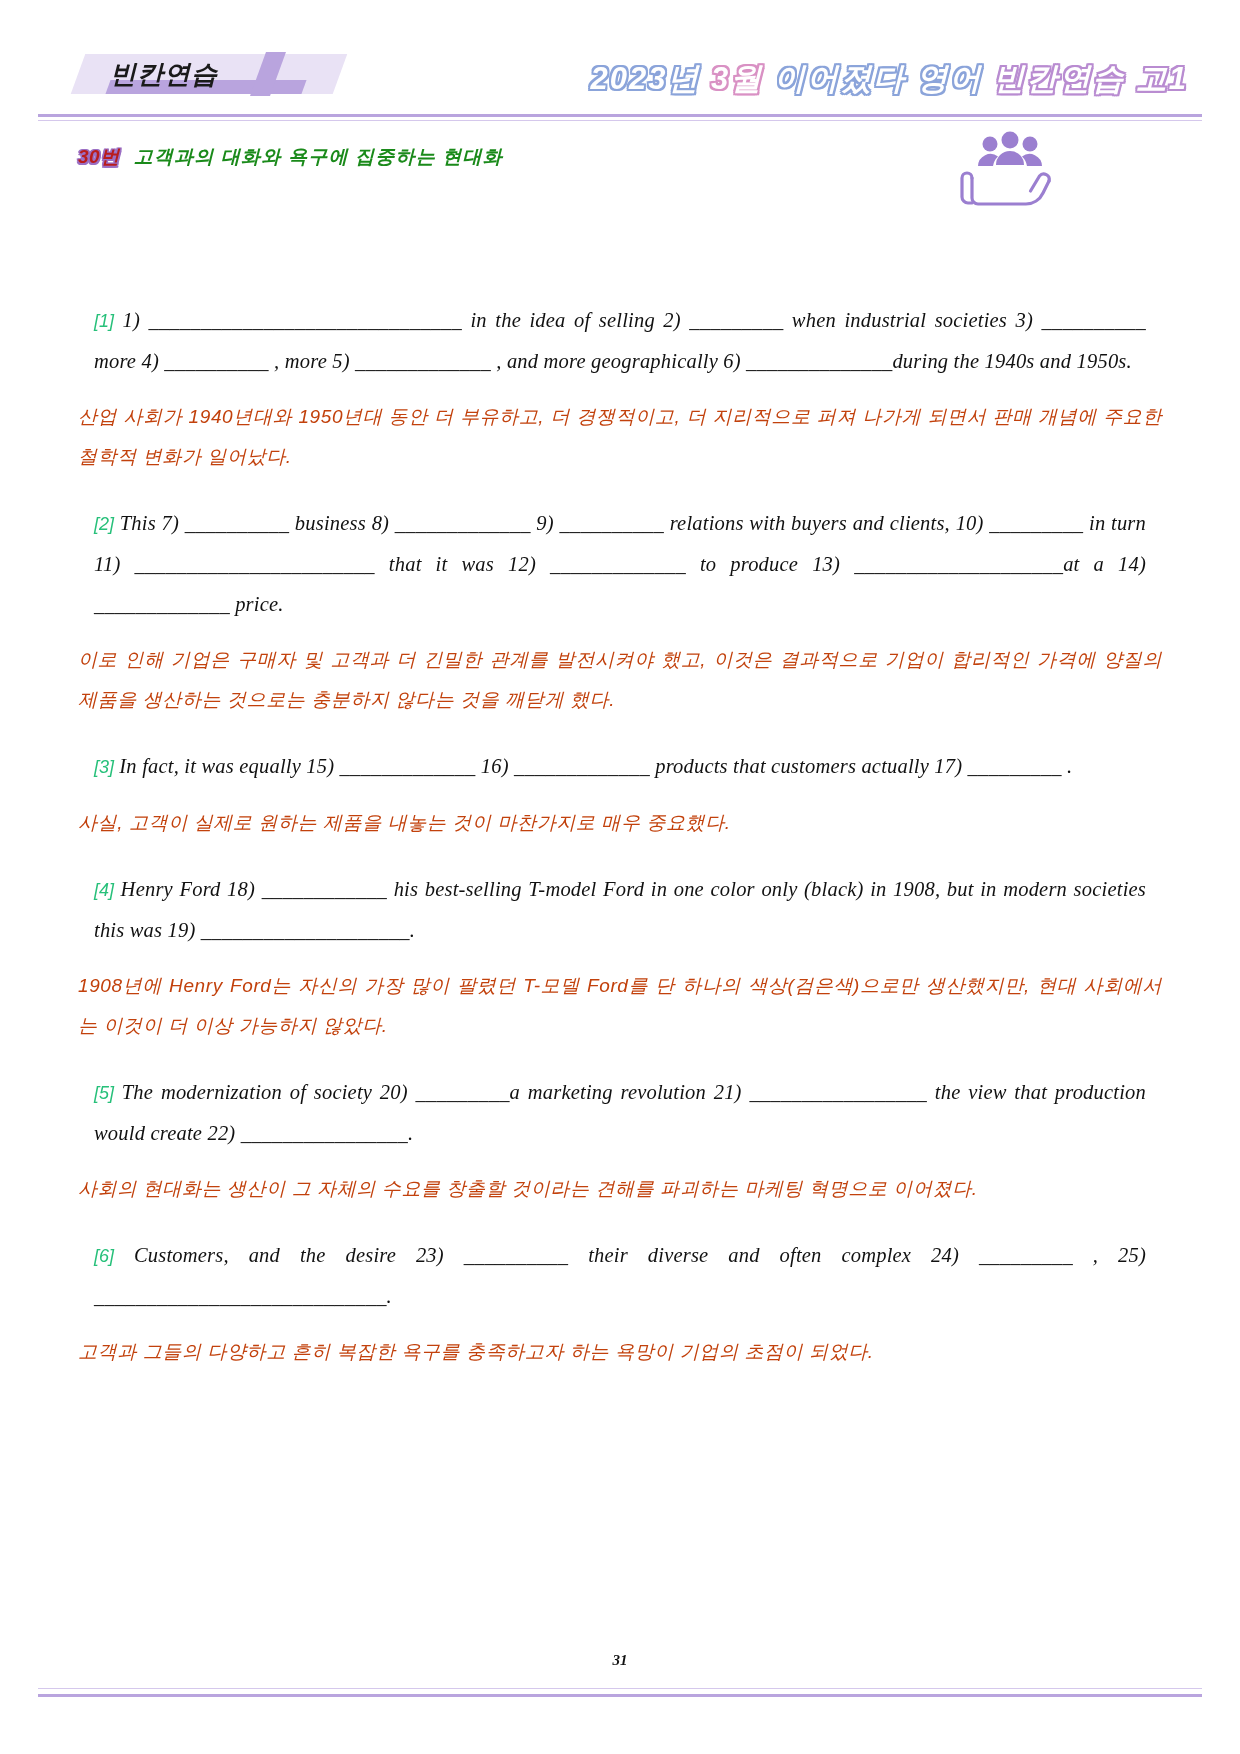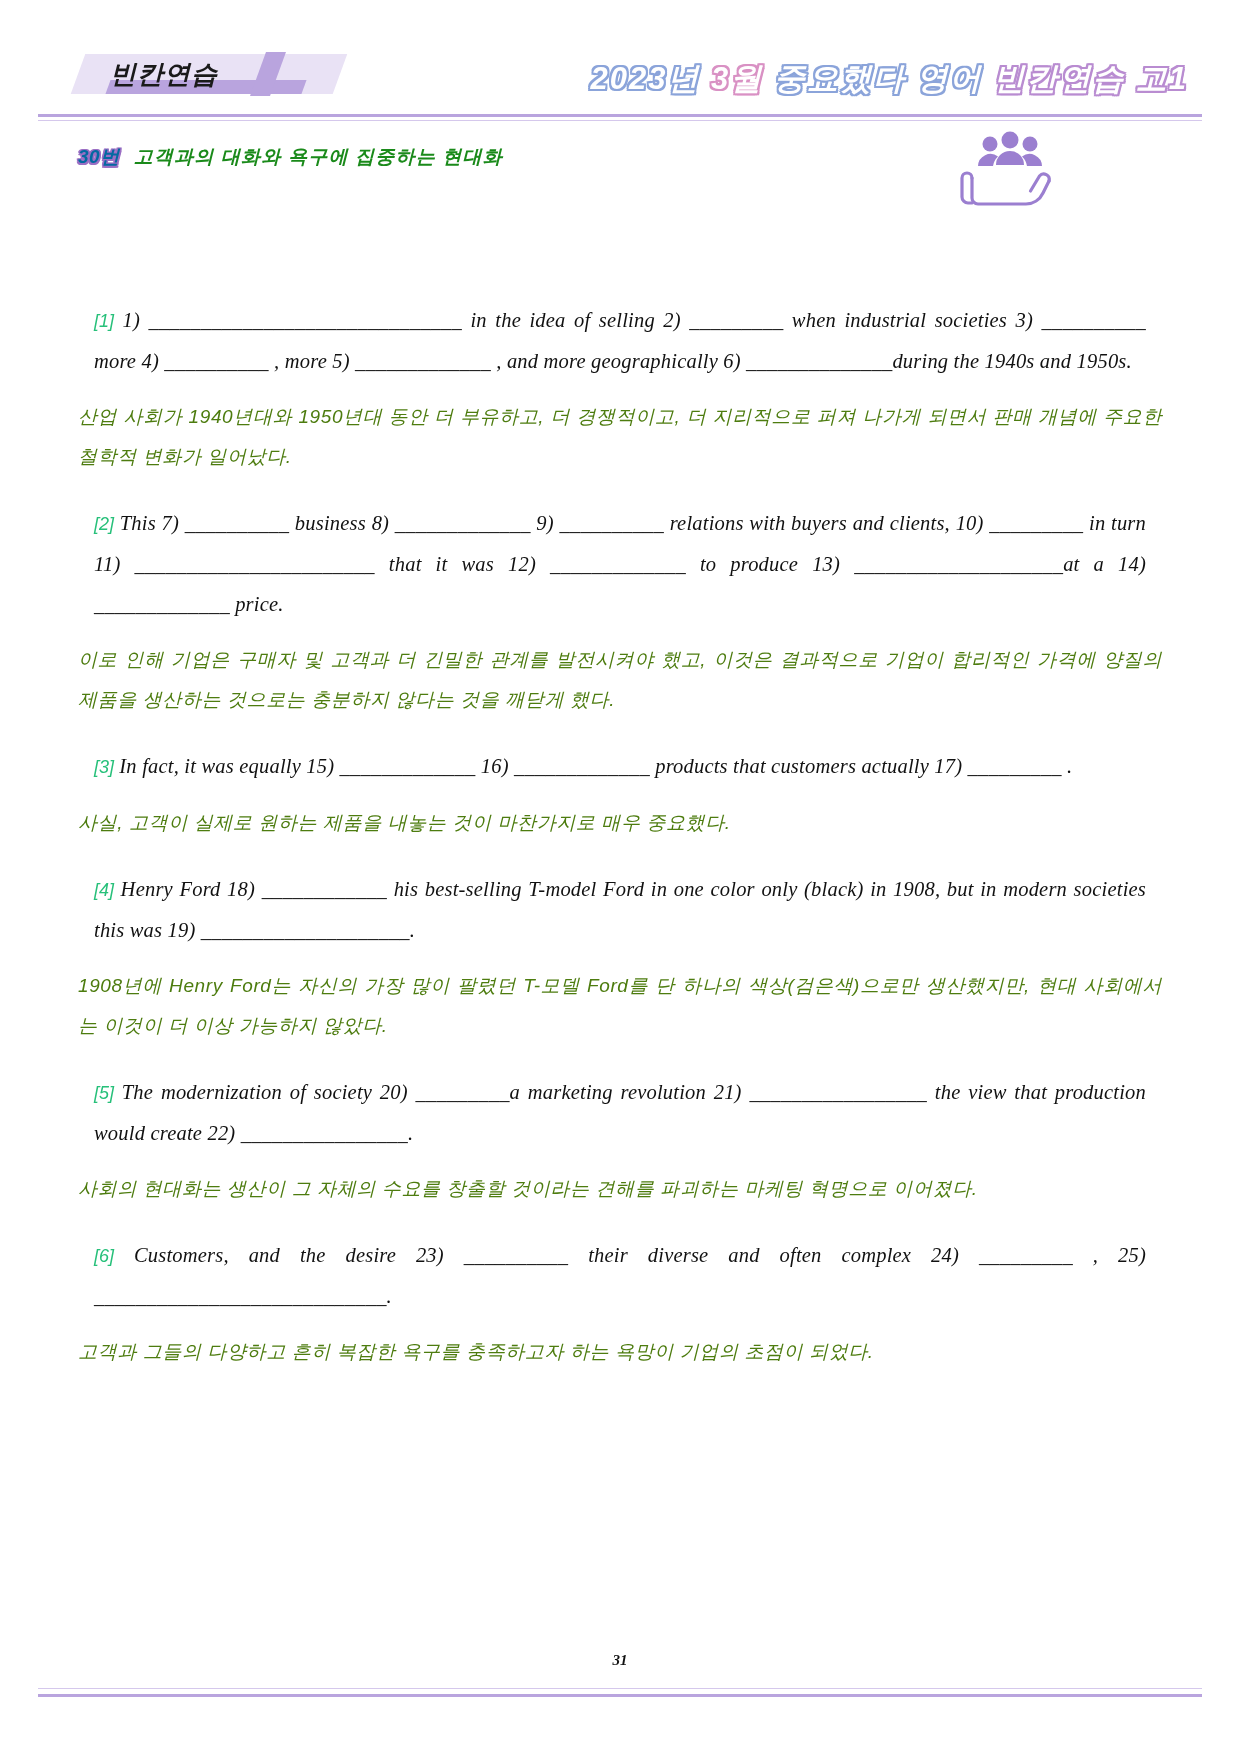--- a/index.html
+++ b/index.html
@@ -145,21 +145,21 @@
   
   .q-head {
     position: absolute;
     left: 78px; top: 128px;
     white-space: nowrap;
   }
   .q-num {
     font-family: "Liberation Sans", sans-serif;
     font-size: 19px;
     font-weight: bold;
-    color: #0369a1;
+    color: #b91c1c;
     letter-spacing: 0.5px;
     text-shadow:
       -1.5px -1.5px 0 #9b6fc4,  1.5px -1.5px 0 #9b6fc4,
       -1.5px  1.5px 0 #9b6fc4,  1.5px  1.5px 0 #9b6fc4,
       -1.5px  0 0 #9b6fc4,  1.5px 0 0 #9b6fc4,
        0 -1.5px 0 #9b6fc4,  0 1.5px 0 #9b6fc4;
   }
   .q-title {
     font-family: "Liberation Sans", sans-serif;
     font-size: 19px;
@@ -202,21 +202,21 @@
     color: #111111;
     line-height: 40px;
     text-align: justify;
     text-align-last: left;
     letter-spacing: 0.2px;
     margin: 16px;
   }
   .ko-line {
     font-family: "Liberation Sans", sans-serif;
     font-size: 19px;
-    color: #4d7c0f;
+    color: #c2410c;
     line-height: 40px;
     text-align: justify;
     text-align-last: left;
     letter-spacing: 0.6px;
     margin: 0;
   }
   .pmark {
     color: #27c07a;
     font-family: "Liberation Sans", sans-serif;
     font-size: 18px;
@@ -230,21 +230,21 @@
 
   <div class="header">
 
     <div class="badge-wrap">
       <div class="badge-back"></div>
       <div class="badge-shadow"></div>
       <div class="badge-slash"></div>
       <div class="badge-text">빈칸연습</div>
     </div>
 
-    <div class="doc-title" id="doc-title"><span class="t1">2023년</span>&nbsp;<span class="t2">3월</span>&nbsp;<span class="t1">중요했다</span>&nbsp;<span class="t1">영어</span>&nbsp;<span class="t3">빈칸연습</span>&nbsp;<span class="t3">고1</span></div>
+    <div class="doc-title" id="doc-title"><span class="t1">2023년</span>&nbsp;<span class="t2">3월</span>&nbsp;<span class="t1">이어졌다</span>&nbsp;<span class="t1">영어</span>&nbsp;<span class="t3">빈칸연습</span>&nbsp;<span class="t3">고1</span></div>
 
     <div class="rule-top"></div>
     <div class="rule-top2"></div>
   </div>
 
   <div class="q-head">
     <span class="q-num">30번</span>
     <span class="q-title">고객과의 대화와 욕구에 집중하는 현대화</span>
   </div>
 

